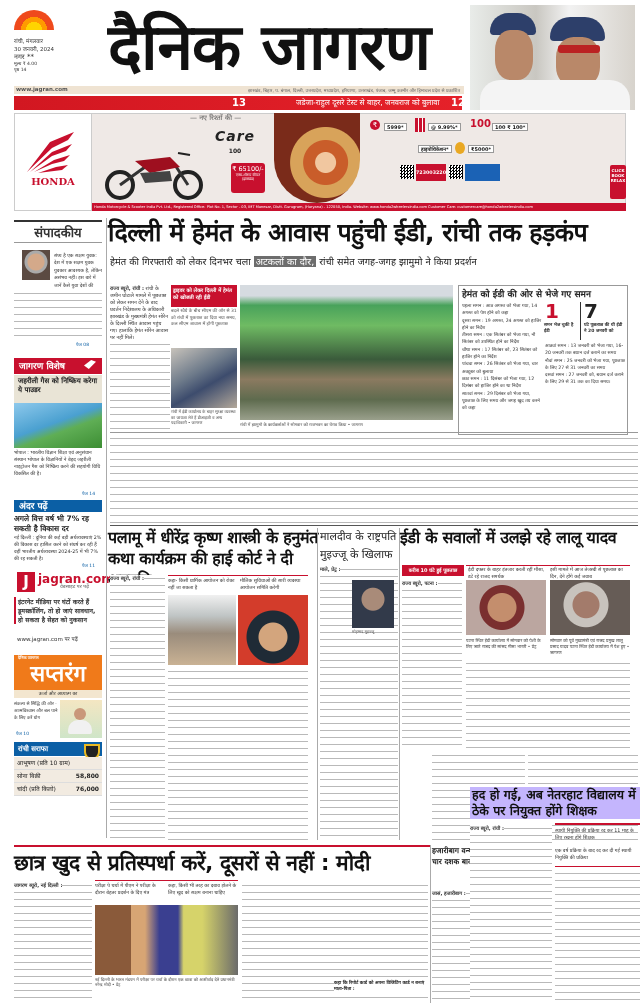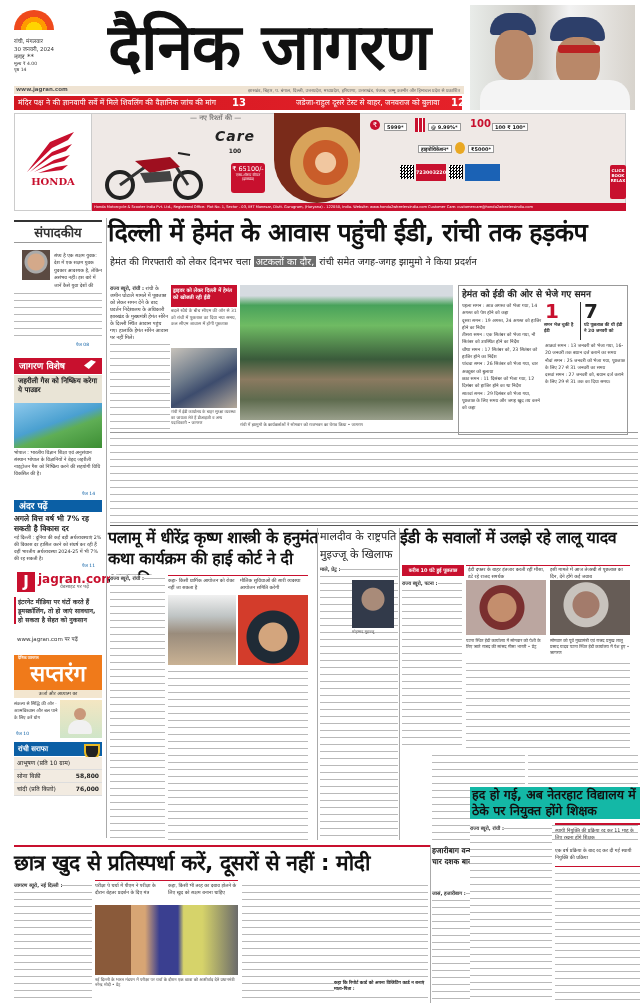--- a/index.html
+++ b/index.html
@@ -122,21 +122,20 @@
   <div class="cap" style="left:80px;top:12px;width:55px;height:24px"></div>
   <div class="face" style="left:86px;top:32px;width:44px;height:50px"></div>
   <div style="position:absolute;left:88px;top:40px;width:42px;height:8px;background:#b22;border-radius:3px"></div>
   <div style="position:absolute;left:10px;top:75px;width:150px;height:30px;background:#f4f4f4;border-radius:20px 20px 0 0"></div>
 </div>
 <div id="urlbar" class="abs">
   <span class="u">www.jagran.com</span>
   <span class="r">झारखंड, बिहार, प. बंगाल, दिल्ली, उत्तरप्रदेश, मध्यप्रदेश, हरियाणा, उत्तराखंड, पंजाब, जम्मू कश्मीर और हिमाचल प्रदेश से प्रकाशित</span>
 </div>
 <div id="redbar" class="abs">
-  <span style="position:absolute;left:4px">मंदिर पक्ष ने की ज्ञानवापी सर्वे में मिले शिवलिंग की वैज्ञानिक जांच की मांग</span>
   <span style="position:absolute;left:218px;font-size:10px;font-weight:bold">13</span>
   <span style="position:absolute;left:282px">जडेजा-राहुल दूसरे टेस्ट से बाहर, जनवराज को बुलावा</span>
   <span style="position:absolute;left:437px;font-size:10px;font-weight:bold">12</span>
 </div>
 
 <div id="ad" class="abs"></div>
 <div id="honda" class="abs"></div>
 <svg id="wing" class="abs" viewBox="0 0 55 45">
   <path d="M5 42 L28 12 L52 2 L46 10 L30 18 Z" fill="#c8102e"></path>
   <path d="M8 42 L30 22 L50 14 L44 21 L30 26 Z" fill="#c8102e"></path>
@@ -330,21 +329,21 @@
 
 <div class="sep-v" style="left:430px;top:845px;height:158px"></div>
 <div id="hazari-h" class="abs">हजारीबाग वन्य प्राणी आश्रयणी में चार दशक बाद हुई बाघ की वापसी</div>
 <div class="abs txt grey" style="left:432px;top:890px;width:93px;height:113px">
   <b style="background:#fff">जासं, हजारीबाग :</b>
 </div>
 <div class="abs txt grey" style="left:432px;top:752px;width:93px;height:90px"></div>
 <div class="abs txt grey" style="left:528px;top:752px;width:110px;height:90px"></div>
 
 <div class="sep-v" style="left:526px;top:845px;height:158px"></div>
-<div id="netar-h" class="abs" style="left:470px;top:787px;width:170px;font-size:12.5px;font-weight:bold;line-height:16px;background:#14b8a6;padding-left:2px">हद हो गई, अब नेतरहाट विद्यालय में ठेके पर नियुक्त होंगे शिक्षक</div>
+<div id="netar-h" class="abs" style="left:470px;top:787px;width:170px;font-size:12.5px;font-weight:bold;line-height:16px;background:#c4b5fd;padding-left:2px">हद हो गई, अब नेतरहाट विद्यालय में ठेके पर नियुक्त होंगे शिक्षक</div>
 <div class="abs redrule" style="left:555px;top:823px;width:85px;height:2px"></div>
 <div class="abs bullet" style="left:555px;top:828px;width:85px">स्थायी नियुक्ति की प्रक्रिया रद कर 11 माह के लिए रखना होंगे शिक्षक</div>
 <div class="abs bullet" style="left:555px;top:848px;width:85px">एक वर्ष प्रक्रिया के बाद रद कर दी गई स्थायी नियुक्ति की प्रक्रिया</div>
 <div class="abs redrule" style="left:555px;top:866px;width:85px"></div>
 <div class="abs txt grey" style="left:470px;top:825px;width:82px;height:178px">
   <b style="background:#fff">राज्य ब्यूरो, रांची :</b>
 </div>
 <div class="abs txt grey" style="left:555px;top:870px;width:85px;height:133px"></div>
 
 </body></html>

